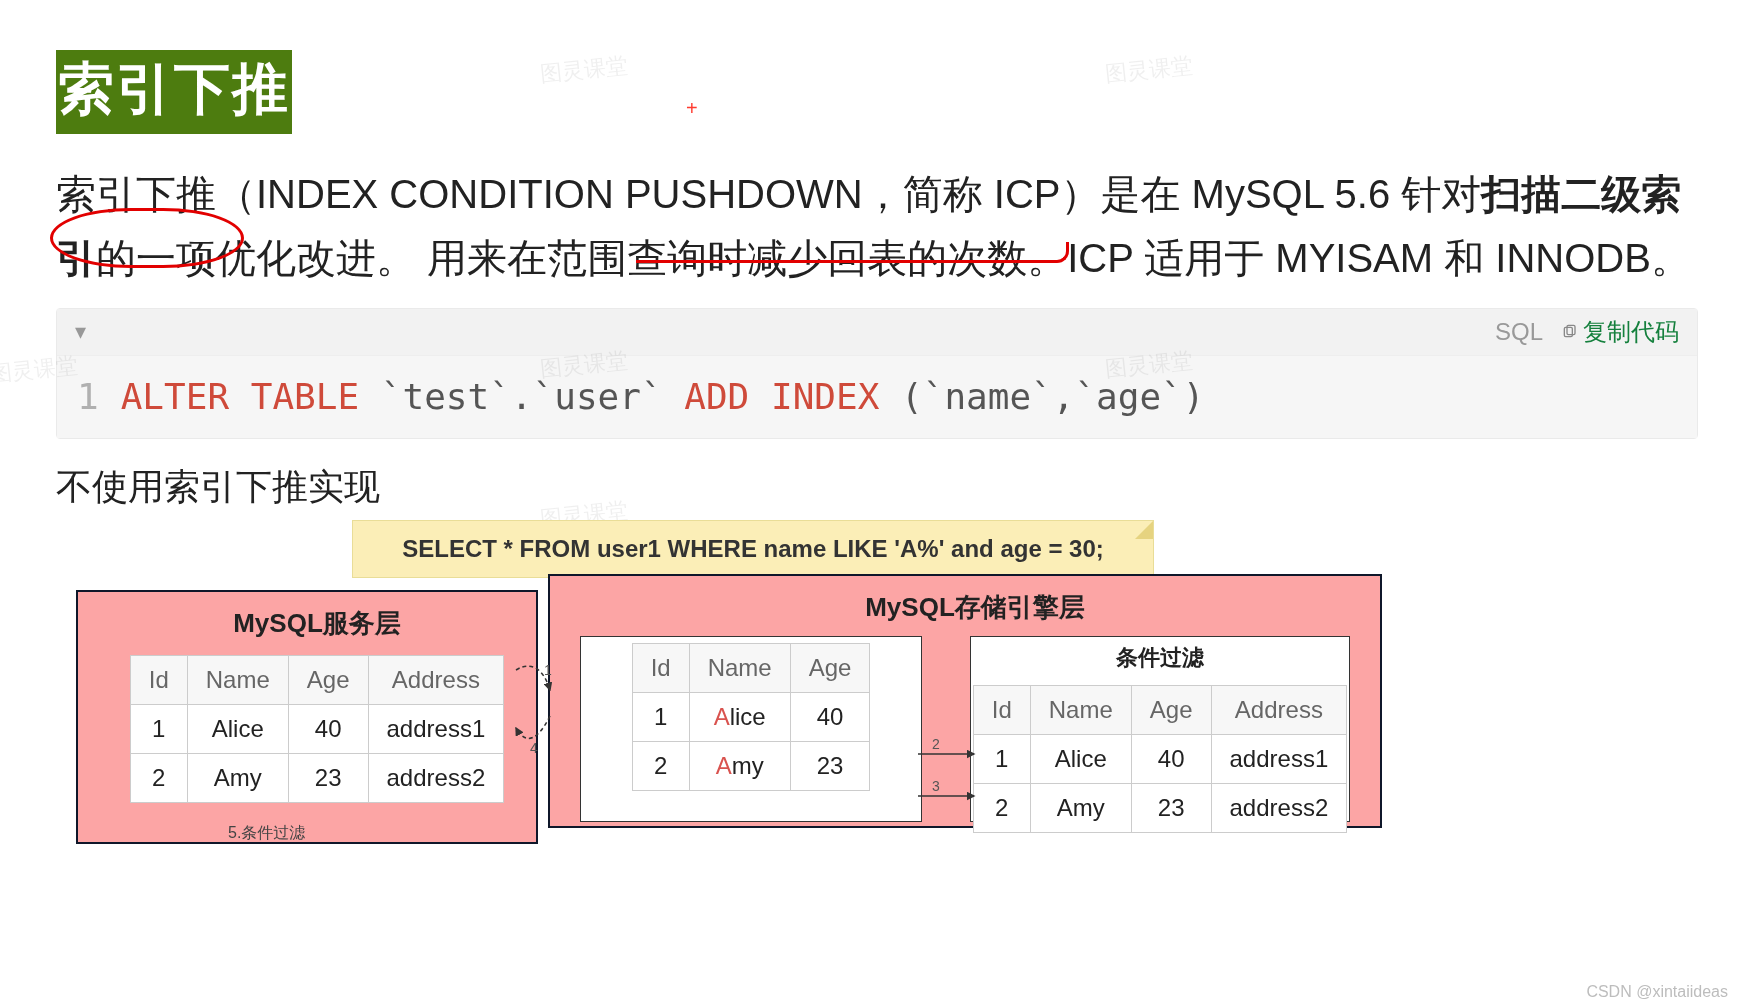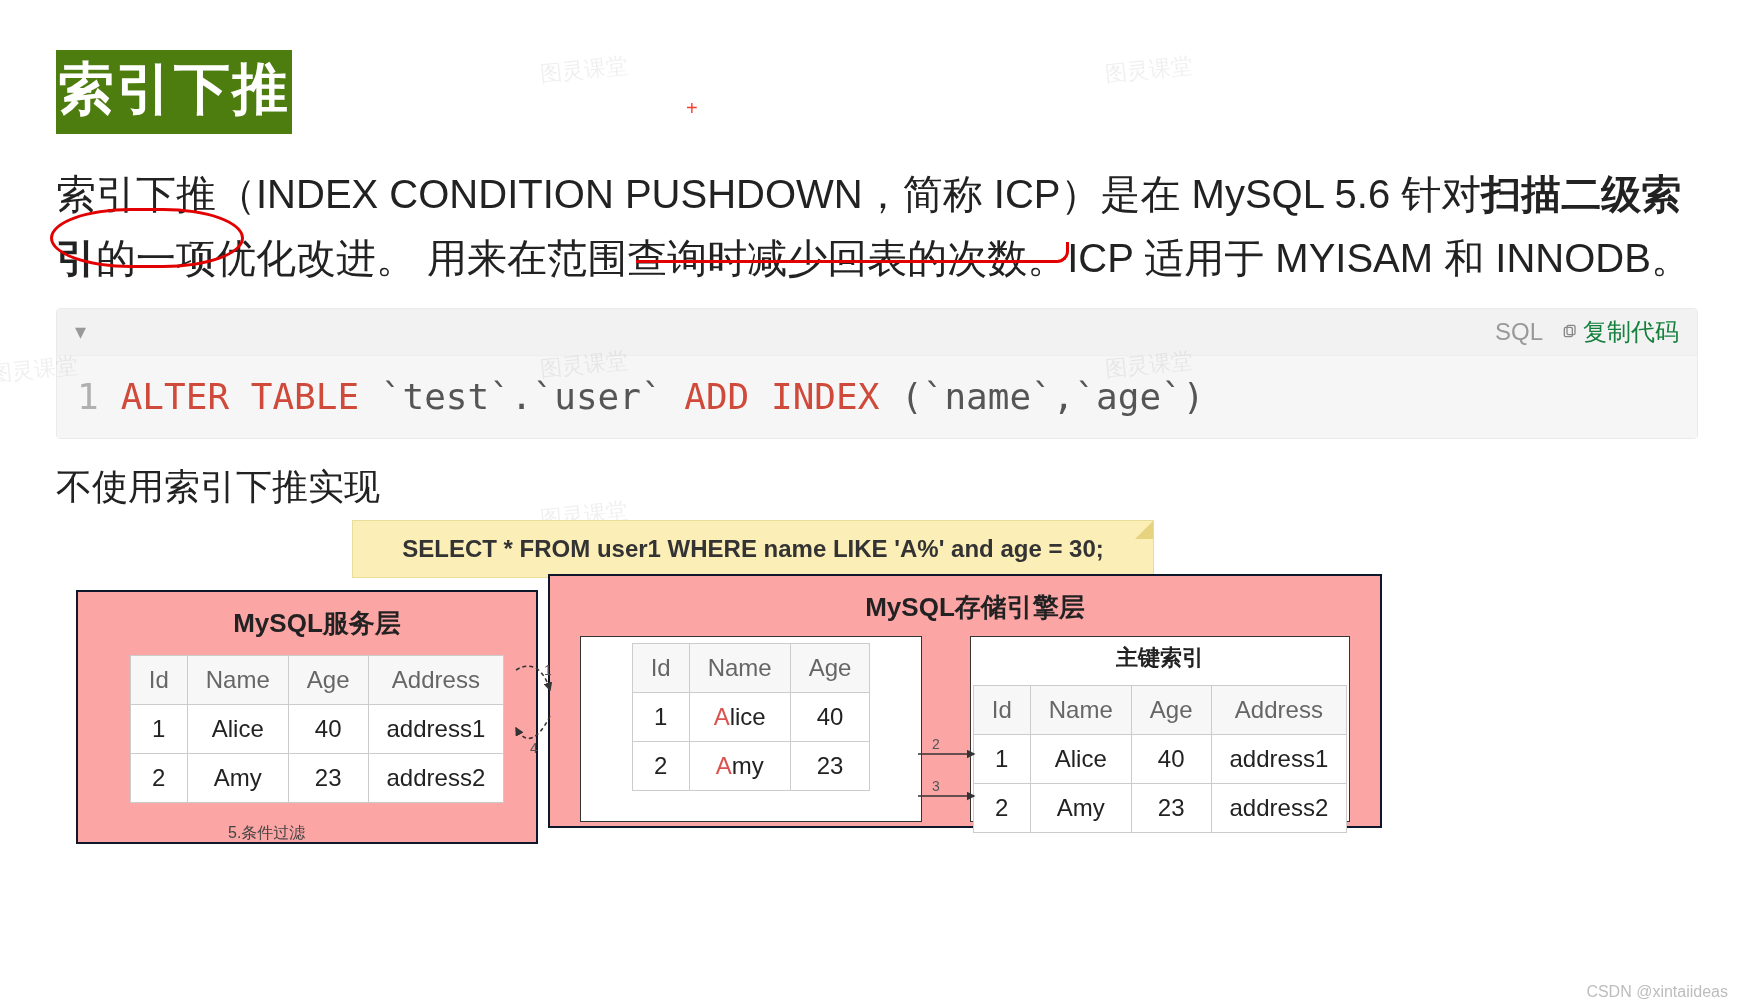--- a/index.html
+++ b/index.html
@@ -148,21 +148,21 @@
             <tr>
                   <td>2</td>
                   <td><span class="aletter">A</span>my</td>
                   <td>23</td>
                 </tr>
           </tbody>
             </table>
         </div>
 
         <div class="inner-box" style="left:420px;top:60px;width:378px;height:184px;">
-          <div class="sub-ttl">主键索引</div>
+          <div class="sub-ttl">条件过滤</div>
           <table class="tbl">
             <tbody>
                 <tr>
                   <th>Id</th>
                   <th>Name</th>
                   <th>Age</th>
                   <th>Address</th>
                 </tr>
             <tr>
                   <td>1</td>

